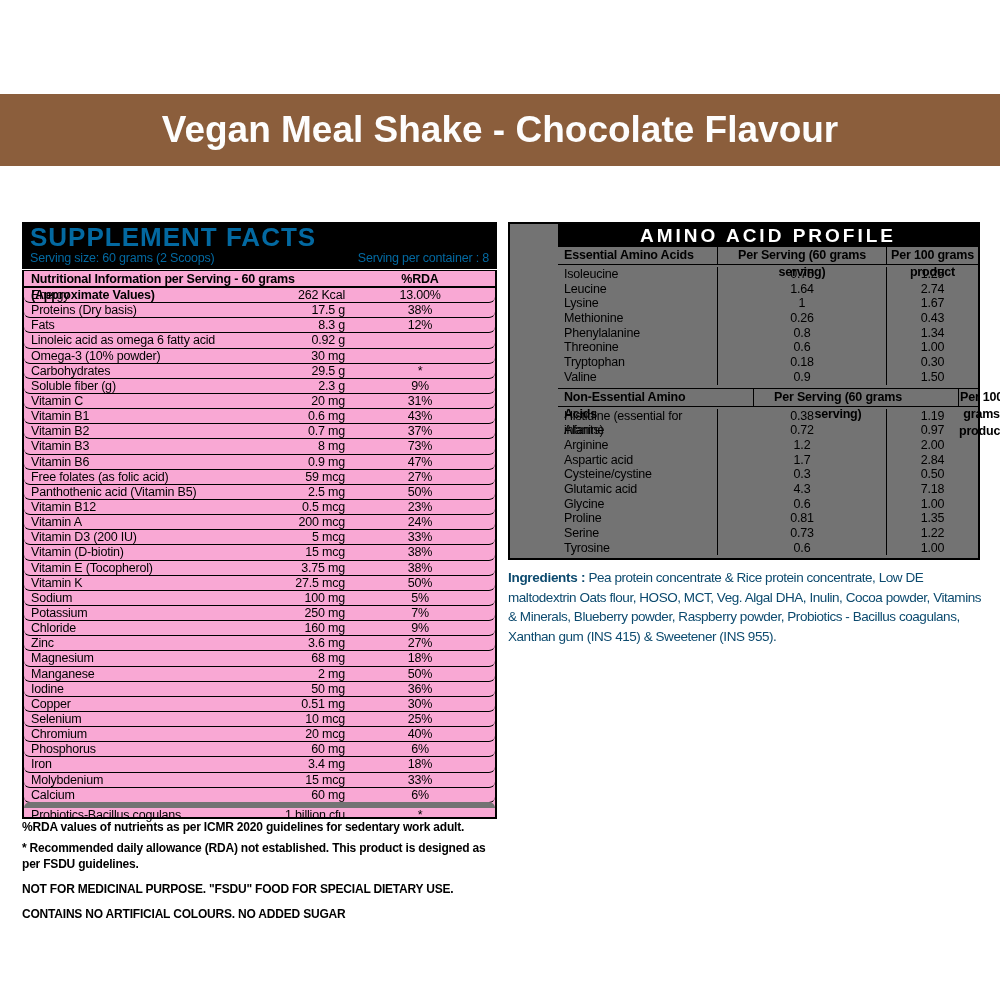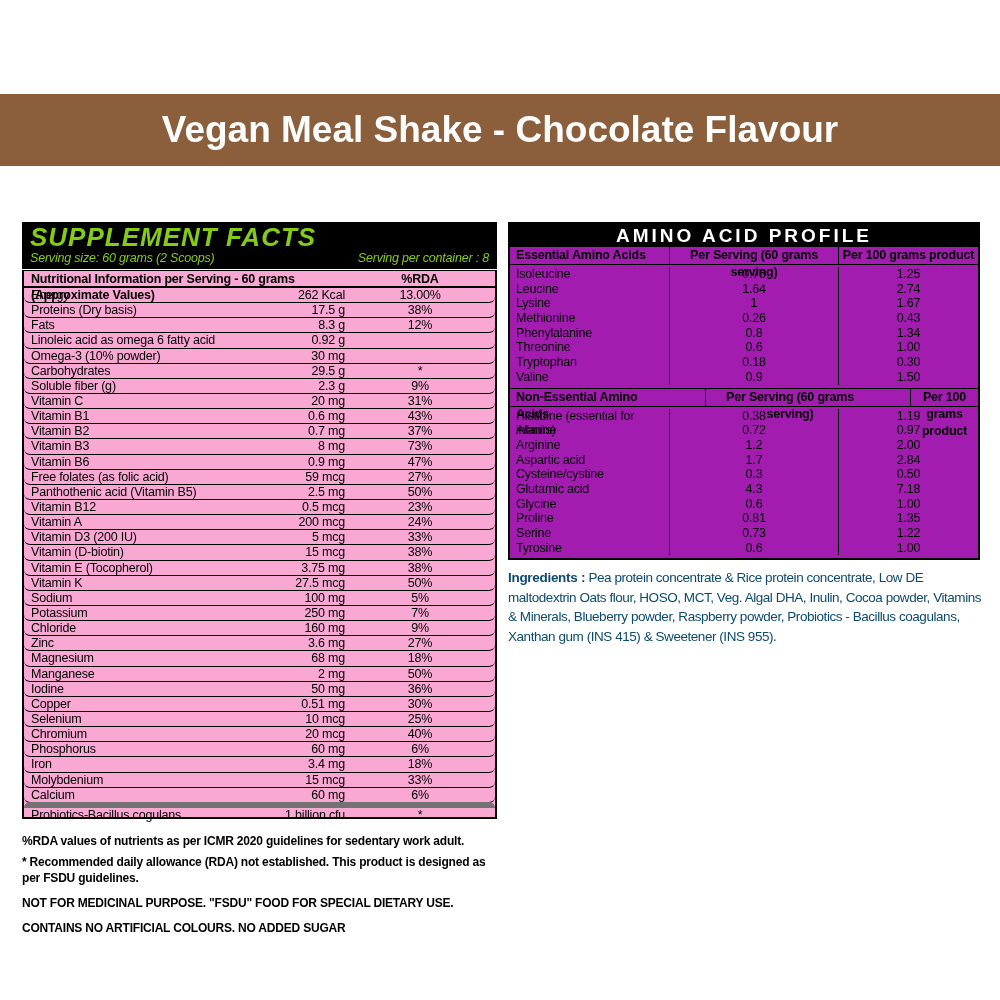--- a/index.html
+++ b/index.html
@@ -20,21 +20,21 @@
     background: #8B5E3C;
     display: flex; align-items: center; justify-content: center;
   }
   .banner-title {
     color: #fdfdfd; font-size: 37px; font-weight: bold; letter-spacing: 0px;
   }
 
   
   .left-panel { position: absolute; left: 22px; top: 222px; width: 475px; }
   .sf-head {
-    background: #000; color: #84cc16; padding: 2px 8px 4px 8px; font-style: italic;
+    background: #000; color: #0369a1; padding: 2px 8px 4px 8px;
   }
   .sf-title { font-size: 26px; font-weight: bold; letter-spacing: 1px; line-height: 27px; }
   .sf-serving-line {
     display: flex; justify-content: space-between;
     font-size: 12.5px; letter-spacing: -0.2px; margin-top: 0px;
   }
   .sf-table { border: 2px solid #000; border-top: 1.5px solid #000; margin-top: 1px; background:#f9a8d4; }
   .sf-colhead {
     display: grid; grid-template-columns: 1fr 150px;
     font-weight: bold; font-size: 12.5px; letter-spacing: -0.2px;
@@ -49,30 +49,30 @@
     height: 15.15px; line-height: 14.6px;
     border-bottom: 1px solid #000;
     border-radius: 6px;
   }
   .sf-row:last-child { border-bottom: none; border-top: 6px solid #737373; margin-top: -1px; }
   .sf-name { padding-left: 7px; white-space: nowrap; }
   .sf-amt { text-align: right; white-space: nowrap; }
   .sf-rda { text-align: center; white-space: nowrap; }
 
   
-  .footnotes { margin-top: 14px; width: 480px; }
+  .footnotes { width: 480px; }
   .footnote {
     font-size: 12px; font-weight: bold; letter-spacing: -0.2px;
     line-height: 16px; margin-bottom: 5px;
   }
   .footnote:nth-child(3), .footnote:nth-child(4) { margin-top: 9px; }
 
   
   .right-panel { position: absolute; left: 508px; top: 222px; width: 472px; }
-  .aa-table { border: 2.5px solid #000; background: #a21caf; }
+  .aa-table { border: 2.5px solid #000; background: #737373; padding-left: 48px; }
   .aa-titlebar {
     background: #000; color: #fff; height: 23px;
     display: flex; align-items: center; justify-content: center;
   }
   .aa-title { font-size: 19px; font-weight: bold; letter-spacing: 3px; }
   .aa-row { display: grid; grid-template-columns: 159px 169px 1fr; }
   .aa-row .cell { font-size: 12.5px; letter-spacing: -0.2px; line-height: 14.7px; height: 14.7px; }
   .aa-row .c1 { padding-left: 6px; text-align: left; }
   .aa-row .c2, .aa-row .c3 { text-align: center; border-left: 1.5px solid #000; }
   .aa-header { border-bottom: 1.5px solid #000; }

